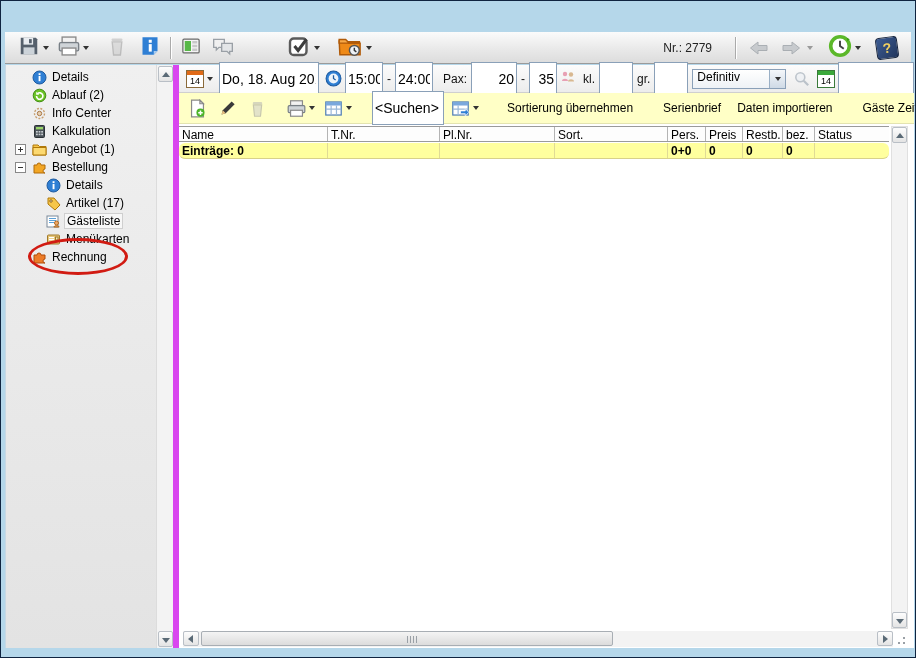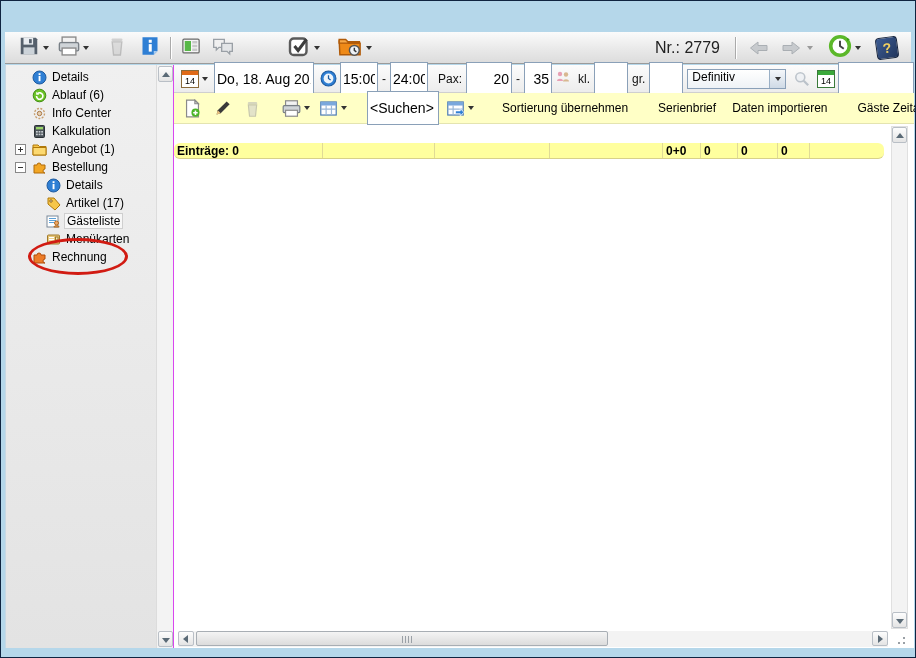--- a/index.html
+++ b/index.html
@@ -34,21 +34,21 @@
   .toolbar{
     position:absolute;left:4px;right:4px;top:31px;height:32px;
     background:linear-gradient(#fbfbfb,#e9e9e9 55%,#dcdcdc);
     border-bottom:1px solid #9a9a9a;
     display:flex;align-items:center;padding:0 10px;
   }
   .tbtn{display:flex;align-items:center;height:26px;padding:0 2px;border:1px solid transparent;border-radius:2px;}
   .dd{width:0;height:0;border-left:3px solid transparent;border-right:3px solid transparent;border-top:4px solid #333;margin:0 3px;}
   .tsep{width:1px;height:22px;background:#aaa;margin:0 7px;box-shadow:1px 0 0 #fff;}
   .spacer{flex:1;}
-  .nr-label{font-size:16px;color:#222;margin-right:8px;}
+  .nr-label{font-size:12px;color:#222;margin-right:16px;}
   .arrow-ico{width:20px;height:14px;position:relative;margin:0 3px;}
   .arrow-ico svg{display:block;}
   
   .sidebar{
     position:absolute;left:4px;top:64px;width:168px;bottom:9px;
     background:linear-gradient(#f0f0f0,#e3e3e3);
     border-left:1px solid #c8d8e4;
   }
   .tree{position:absolute;left:0;top:3px;right:17px;}
   .trow{display:flex;align-items:center;height:18px;padding-left:9px;white-space:nowrap;}
@@ -65,21 +65,21 @@
   
   .sbtn{position:absolute;width:15px;height:16px;left:1px;background:linear-gradient(#fdfdfd,#e4e4e4);border:1px solid #b9bfc6;border-radius:2px;}
   .tri{position:absolute;width:0;height:0;}
   .tri.up{left:3px;top:5px;border-left:4px solid transparent;border-right:4px solid transparent;border-bottom:5px solid #5a6a76;}
   .tri.down{left:3px;top:6px;border-left:4px solid transparent;border-right:4px solid transparent;border-top:5px solid #5a6a76;}
   .tri.left{left:4px;top:3px;border-top:4px solid transparent;border-bottom:4px solid transparent;border-right:5px solid #5a6a76;}
   .tri.right{left:5px;top:3px;border-top:4px solid transparent;border-bottom:4px solid transparent;border-left:5px solid #5a6a76;}
   
   .main{
     position:absolute;left:172px;top:64px;width:741px;bottom:9px;
-    background:#fff;border-left:1px solid #d946ef;
+    background:#fff;border-left:6px solid #d946ef;
   }
   .datebar{
     position:absolute;left:0;top:0;right:0;height:28px;
     background:linear-gradient(#fcfcfc,#ececec);
     border-bottom:1px solid #cfcfcf;
     display:flex;align-items:center;padding-left:4px;
   }
   .field{height:19px;border:1px solid #8aa0b8;background:#fff;font-family:"Liberation Sans",sans-serif;font-size:14px;padding:16px 2px;}
   .lbl{margin:0 4px;color:#111;}
   .icbtn{height:22px;display:flex;align-items:center;padding:0 2px;border:1px solid transparent;}
@@ -238,21 +238,21 @@
 
       <div class="trow">
         <span class="exp-slot"></span>
         <span class="ticon">
             <svg width="15" height="15" viewBox="0 0 15 15">
               <circle cx="7.5" cy="7.5" r="6.3" fill="#6cc428" stroke="#3f8a10"></circle>
               <path d="M4.5 8a3.2 3.2 0 1 0 1-2.3" fill="none" stroke="#fff" stroke-width="1.6"></path>
               <path d="M4.2 3.8v3h3z" fill="#fff"></path>
             </svg>
           </span>
-        <span class="tlabel">Ablauf (6)</span>
+        <span class="tlabel">Ablauf (2)</span>
       </div>
 
       <div class="trow">
         <span class="exp-slot"></span>
         <span class="ticon">
             <svg width="15" height="15" viewBox="0 0 15 15">
               <circle cx="7.5" cy="7.5" r="5" fill="none" stroke="#c8a070" stroke-width="1.4" stroke-dasharray="2 1.4"></circle>
               <circle cx="7.5" cy="7.5" r="2.2" fill="#e8d0b0" stroke="#a87848"></circle>
             </svg>
           </span>
@@ -486,20 +486,31 @@
       <span class="ysep"></span>
       <span class="ybtn">Sortierung übernehmen</span>
       <span class="ysep"></span>
       <span class="ybtn">Serienbrief</span>
       <span class="ybtn">Daten importieren</span>
       <span class="ysep"></span>
       <span class="ybtn" style="padding-right:2px;">Gäste Zeitabhängig</span>
 
     </div>
 
+    <div class="thead">
+      <div class="th c0">Name</div>
+      <div class="th c1">T.Nr.</div>
+      <div class="th c2">Pl.Nr.</div>
+      <div class="th c3">Sort.</div>
+      <div class="th c4">Pers.</div>
+      <div class="th c5">Preis</div>
+      <div class="th c6">Restb.</div>
+      <div class="th c7">bez.</div>
+      <div class="th c8">Status</div>
+    </div>
 
     <div class="tsum">
       <div class="td c0">Einträge: 0</div>
       <div class="td c1"></div>
       <div class="td c2"></div>
       <div class="td c3"></div>
       <div class="td c4">0+0</div>
       <div class="td c5">0</div>
       <div class="td c6">0</div>
       <div class="td c7">0</div>

